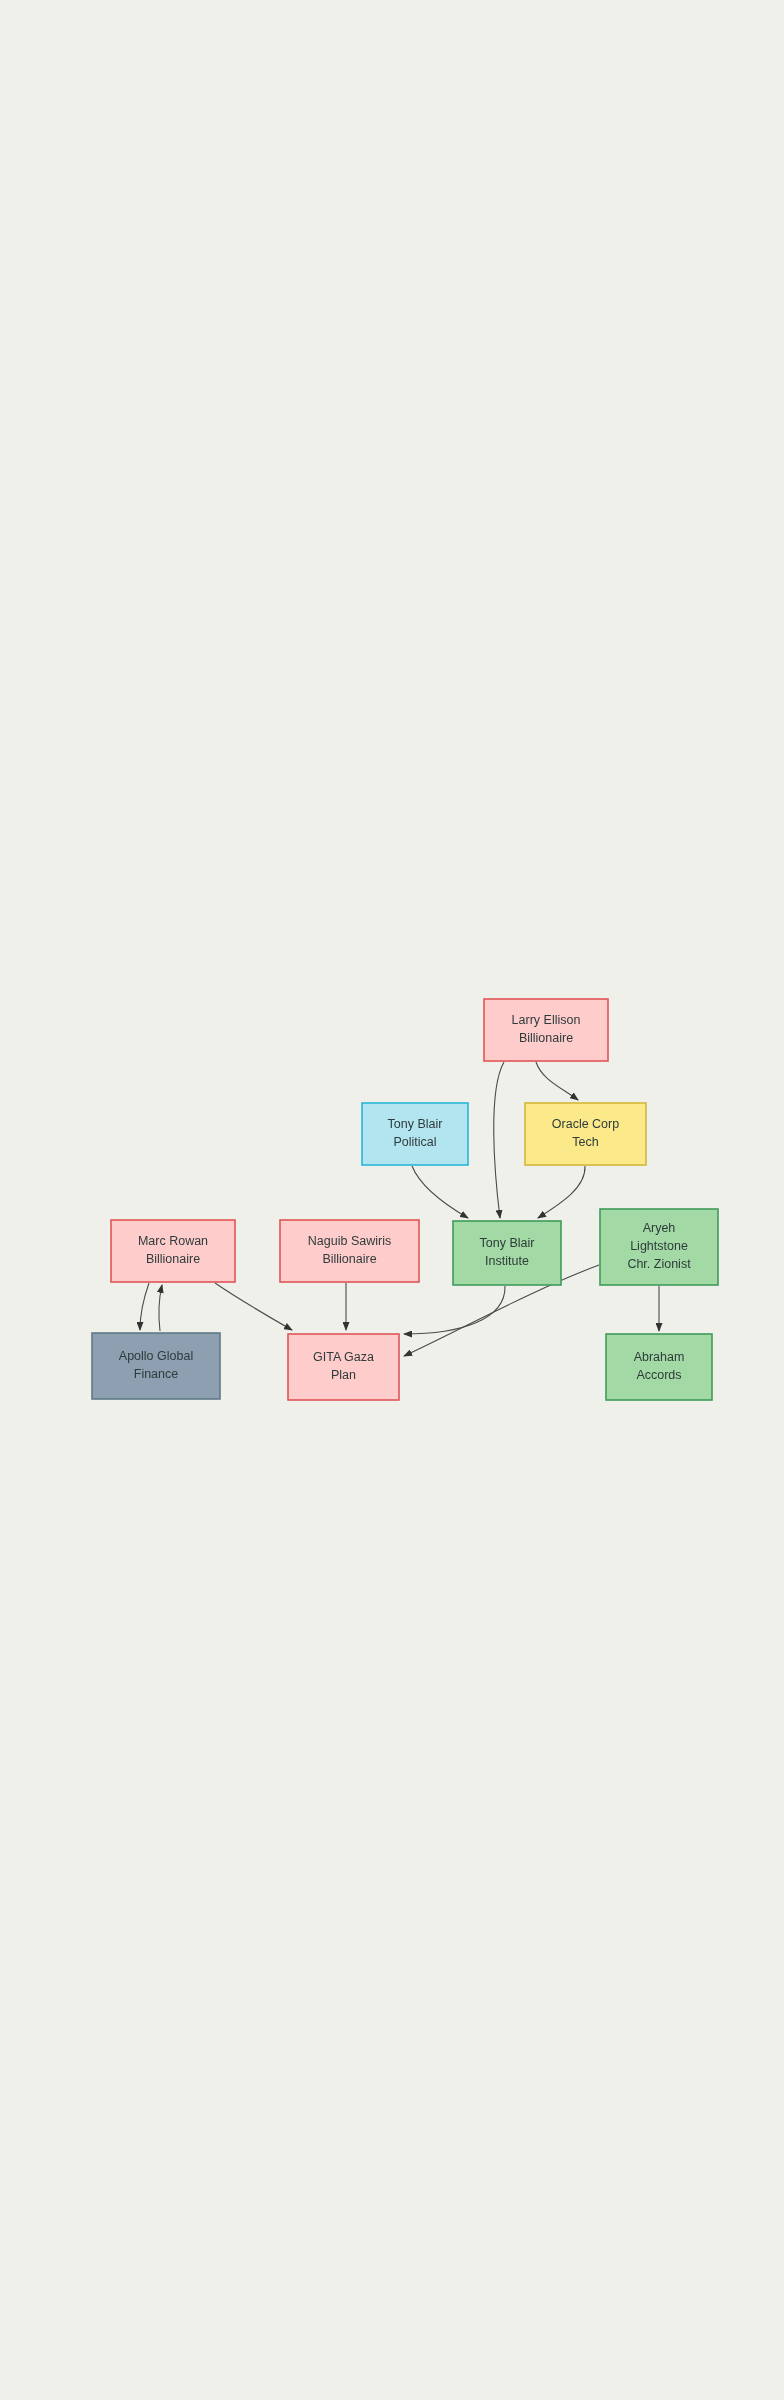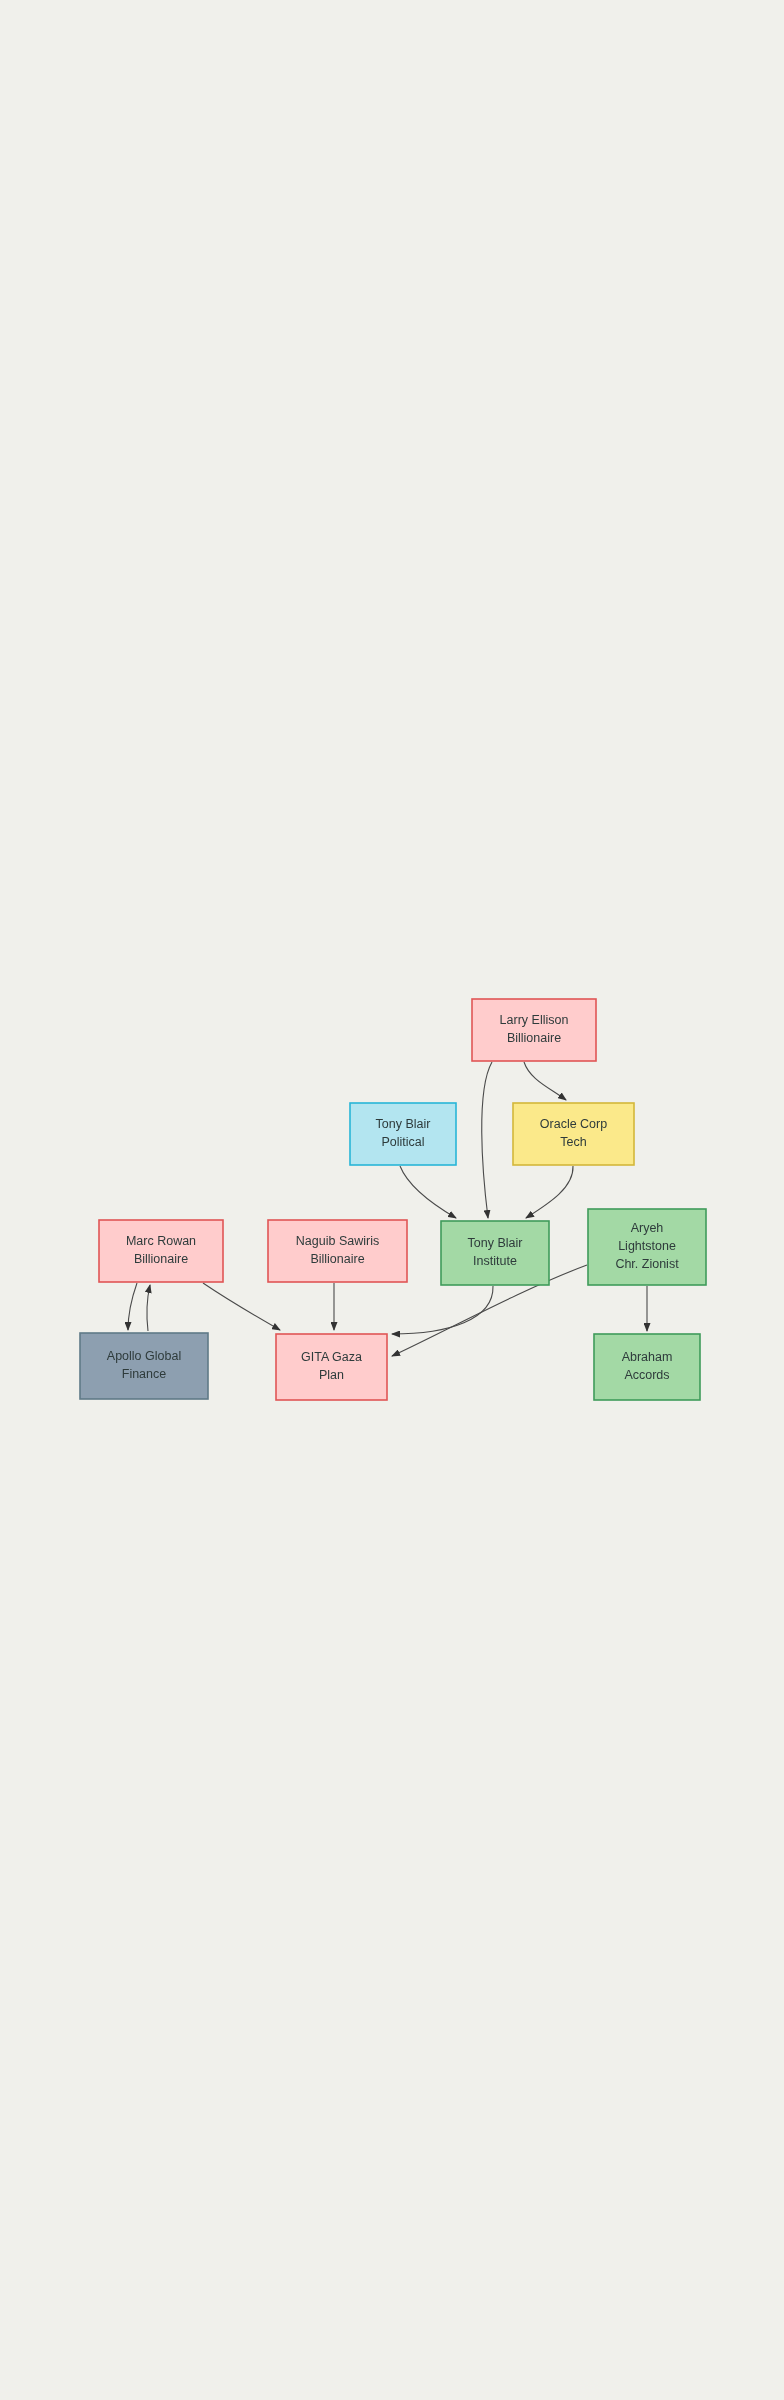--- a/index.html
+++ b/index.html
@@ -10,21 +10,21 @@
   }
   body {
     width: 784px;
     height: 2400px;
     position: relative;
     overflow: hidden;
     font-family: "Liberation Sans", sans-serif;
   }
   #diagram-root {
     position: absolute;
-    left: 0;
+    left: 12px;
     top: 0;
     width: 716px;
     height: 2400px;
   }
   #diagram-svg {
     position: absolute;
     left: 0;
     top: 0;
     width: 784px;
     height: 2400px;

